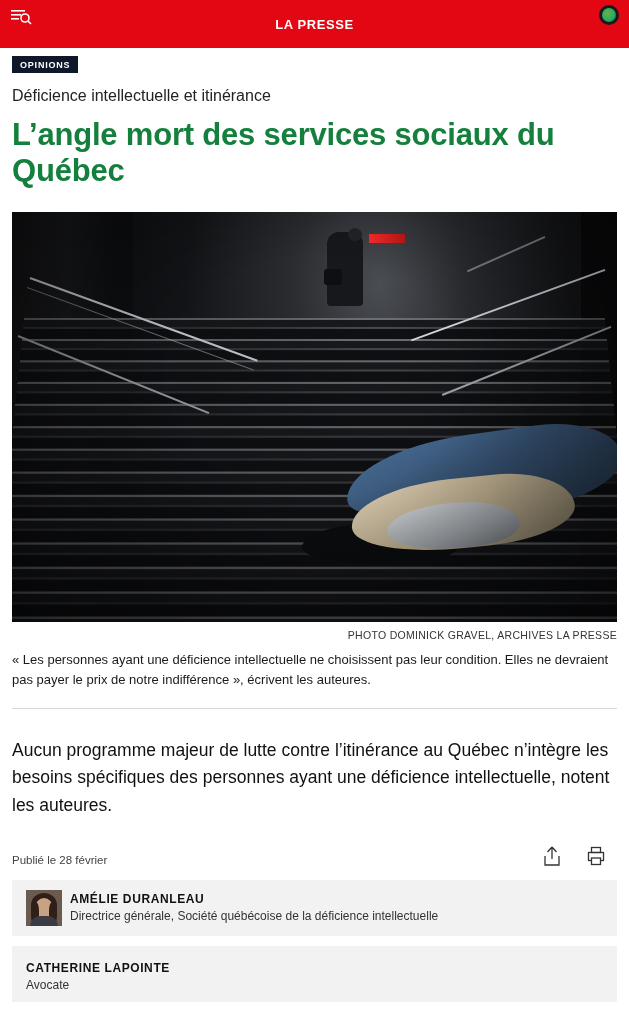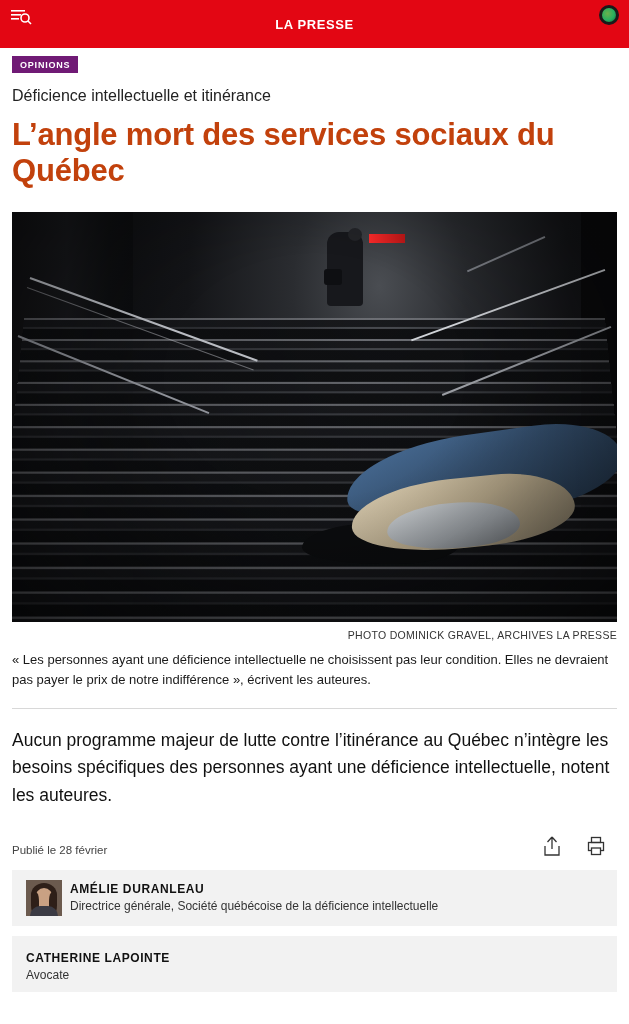--- a/index.html
+++ b/index.html
@@ -66,42 +66,42 @@
     border-radius: 50%;
     background: radial-gradient(circle at 40% 40%, #6ab04c 0%, #27ae60 55%, #145a32 100%);
   }
 
   
   .content { padding: 0 12px; }
 
   .kicker-wrap { margin-top: 6px; }
   .kicker {
     display: inline-block;
-    background: #701a75;
+    background: #0f172a;
     color: #ffffff;
     font-size: 9px;
     font-weight: bold;
     letter-spacing: 0.8px;
     padding: 4px 8px 3px 8px;
     text-transform: uppercase;
   }
 
   .surtitle {
     margin-top: 14px;
     font-size: 16px;
     color: #222222;
     font-weight: 400;
   }
 
   h1.title {
     margin-top: 12px;
     font-size: 31px;
     line-height: 1.17;
     font-weight: bold;
-    color: #c2410c;
+    color: #15803d;
     letter-spacing: -0.2px;
   }
 
   
   .photo {
     margin-top: 22px;
     width: 605px;
     height: 410px;
     position: relative;
     overflow: hidden;
@@ -294,21 +294,21 @@
     color: #1a1a1a;
   }
 
   .rule {
     margin: 18px 0 0 0;
     height: 1px;
     background: #d8d8d8;
   }
 
   .lede {
-    margin-top: 18px;
+    margin-top: 28px;
     font-size: 17.5px;
     line-height: 1.58;
     color: #111111;
   }
 
   
   .meta-row {
     margin-top: 26px;
     display: flex;
     align-items: flex-end;

